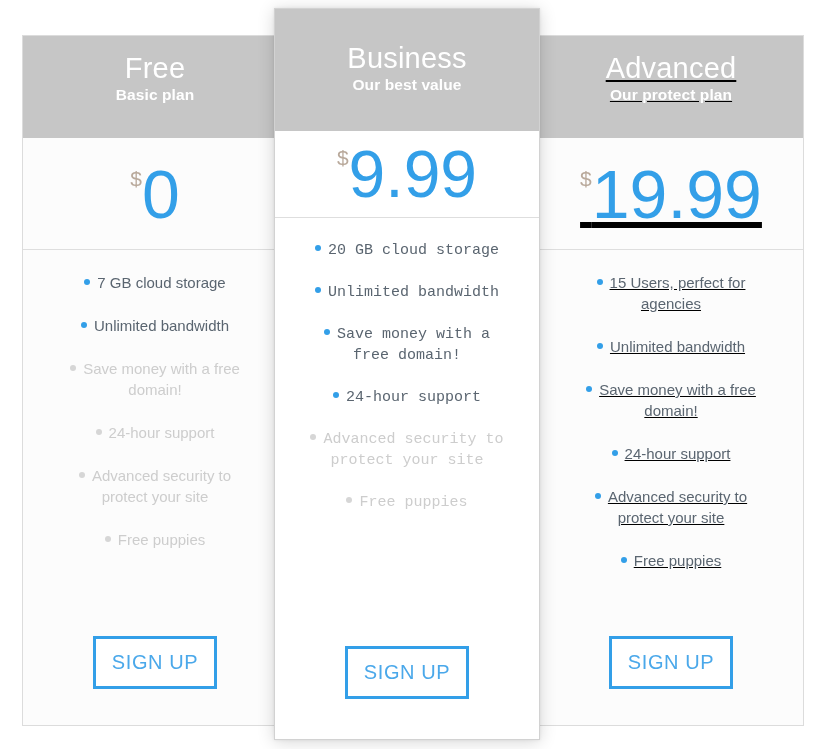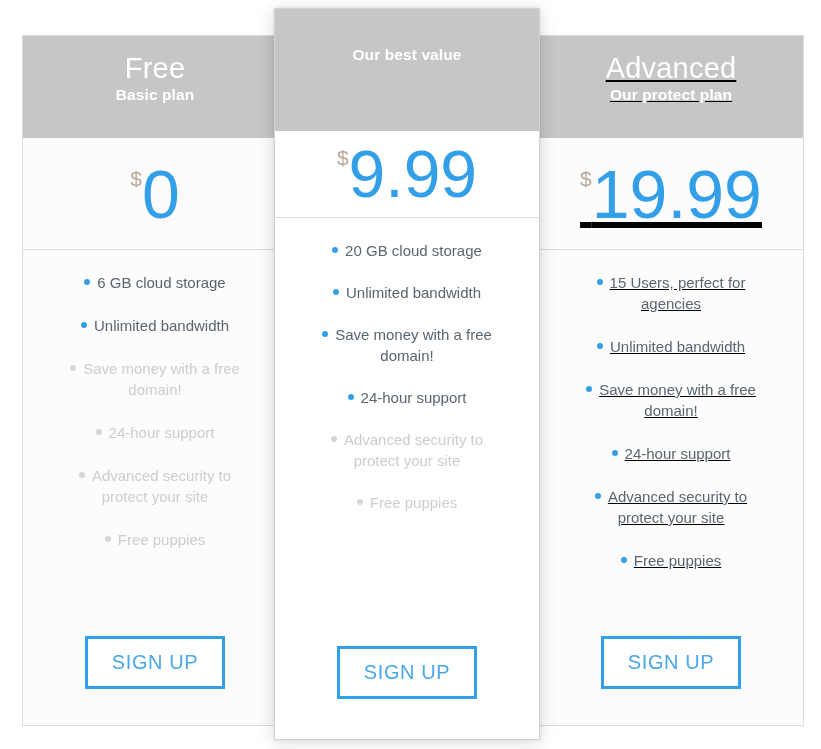--- a/index.html
+++ b/index.html
@@ -104,21 +104,21 @@
   }
   .feat{
     position:relative;
     text-align:center;
     font-size:15px;
     line-height:21px;
     color:#5a6570;
     padding:0 14px;
     margin-bottom:22px;
   }
-  .featured .feat{margin-bottom:21px;}
+  .featured .feat{margin-bottom:21px;font-family:Liberation Mono, monospace;}
   .feat .txt{display:inline;}
   .feat .bullet{
     display:inline-block;
     width:6px;height:6px;
     border-radius:50%;
     background:#339fe8;
     vertical-align:middle;
     margin-right:7px;
     position:relative;
     top:-2px;
@@ -136,55 +136,56 @@
 
   .signup{
     display:inline-block;
     box-sizing:border-box;
     border:3px solid #339fe8;
     background:#ffffff;
     color:#4aa8ea;
     font-size:20px;
     font-weight:400;
     letter-spacing:.6px;
-    padding:12px 24px;
+    padding:12px 8px;
     cursor:pointer;
     font-family:"Liberation Sans", sans-serif;
   }
   .side .signup{min-width:124px;}
   .featured .signup{min-width:124px;}
 </style>
 </head>
 <body>
 
 <div class="board">
 
   <div class="card side card-free">
     <div class="plan-head">
       <div class="plan-name">Free</div>
       <div class="plan-sub">Basic plan</div>
     </div>
     <div class="price-box">
       <div class="price"><span class="currency">$</span><span>0</span></div>
     </div>
     <ul class="features">
-      <li class="feat"><span class="bullet"></span><span class="txt">6 GB cloud storage</span></li>
+      <li class="feat"><span class="bullet"></span><span class="txt">7 GB cloud storage</span></li>
       <li class="feat"><span class="bullet"></span><span class="txt">Unlimited bandwidth</span></li>
       <li class="feat muted"><span class="bullet"></span><span class="txt">Save money with a free domain!</span></li>
       <li class="feat muted"><span class="bullet"></span><span class="txt">24-hour support</span></li>
       <li class="feat muted"><span class="bullet"></span><span class="txt">Advanced security to protect your site</span></li>
       <li class="feat muted"><span class="bullet"></span><span class="txt">Free puppies</span></li>
     </ul>
     <div class="cta-wrap">
       <button class="signup">SIGN UP</button>
     </div>
   </div>
 
   <div class="card featured">
     <div class="plan-head">
+      <div class="plan-name">Business</div>
       <div class="plan-sub">Our best value</div>
     </div>
     <div class="price-box">
       <div class="price"><span class="currency">$</span><span>9.99</span></div>
     </div>
     <ul class="features">
       <li class="feat"><span class="bullet"></span><span class="txt">20 GB cloud storage</span></li>
       <li class="feat"><span class="bullet"></span><span class="txt">Unlimited bandwidth</span></li>
       <li class="feat"><span class="bullet"></span><span class="txt">Save money with a free domain!</span></li>
       <li class="feat"><span class="bullet"></span><span class="txt">24-hour support</span></li>

